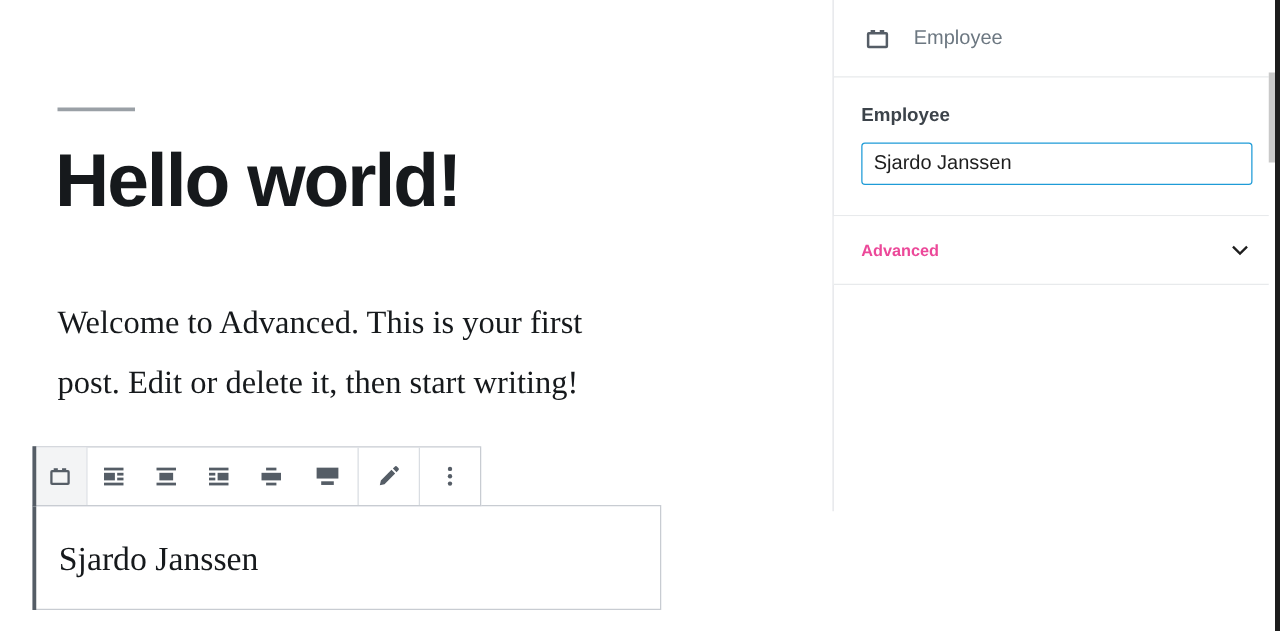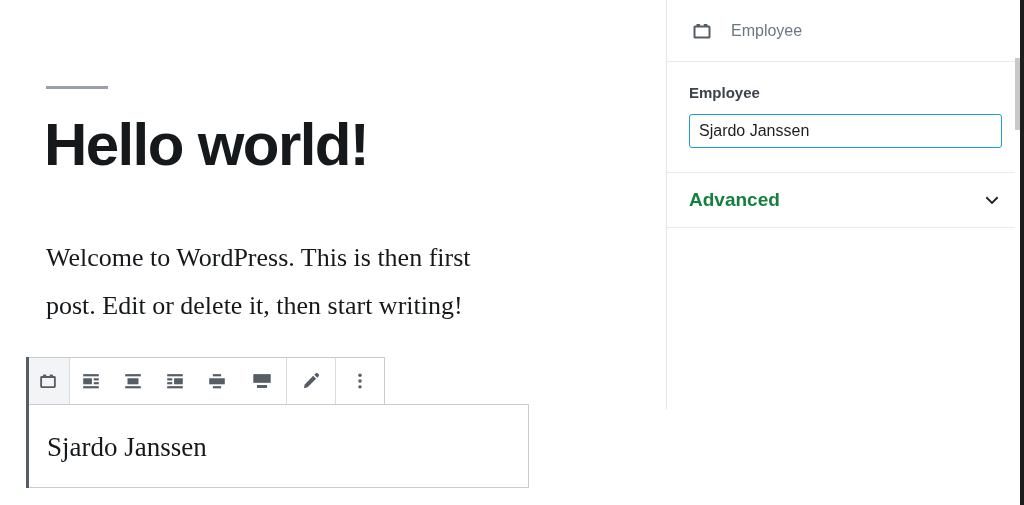--- a/index.html
+++ b/index.html
@@ -204,23 +204,23 @@
     display: flex;
     align-items: center;
     justify-content: space-between;
     padding: 0 20px 0 22px;
     border-bottom: 1px solid #e8eaec;
     box-sizing: border-box;
     background: #ffffff;
     cursor: pointer;
   }
   .sb-accordion-title {
-    font-size: 19px;
+    font-size: 13px;
     font-weight: bold;
-    color: #15803d;
+    color: #ec4899;
     font-family: "Liberation Sans", sans-serif;
   }
   .sb-accordion-chevron {
     width: 24px;
     height: 24px;
     display: flex;
     align-items: center;
     justify-content: center;
   }
 
@@ -255,21 +255,21 @@
 </style>
 </head>
 <body>
 
 <div class="editor-canvas">
 
   <div class="post-separator"></div>
 
   <h1 class="post-title">Hello world!</h1>
 
-  <p class="post-paragraph">Welcome to WordPress. This is then first post. Edit or delete it, then start writing!</p>
+  <p class="post-paragraph">Welcome to Advanced. This is your first post. Edit or delete it, then start writing!</p>
 
   <div class="block-toolbar">
 
     <div class="tb-group">
       <button class="tb-btn is-active">
         <span>
           <svg width="22" height="22" viewBox="0 0 24 24" fill="none">
             <rect x="6.5" y="5" width="3.6" height="3" fill="#555d66"></rect>
             <rect x="13.8" y="5" width="3.6" height="3" fill="#555d66"></rect>
             <rect x="4.5" y="7.6" width="15" height="11" rx="0.6" stroke="#555d66" stroke-width="2"></rect>

